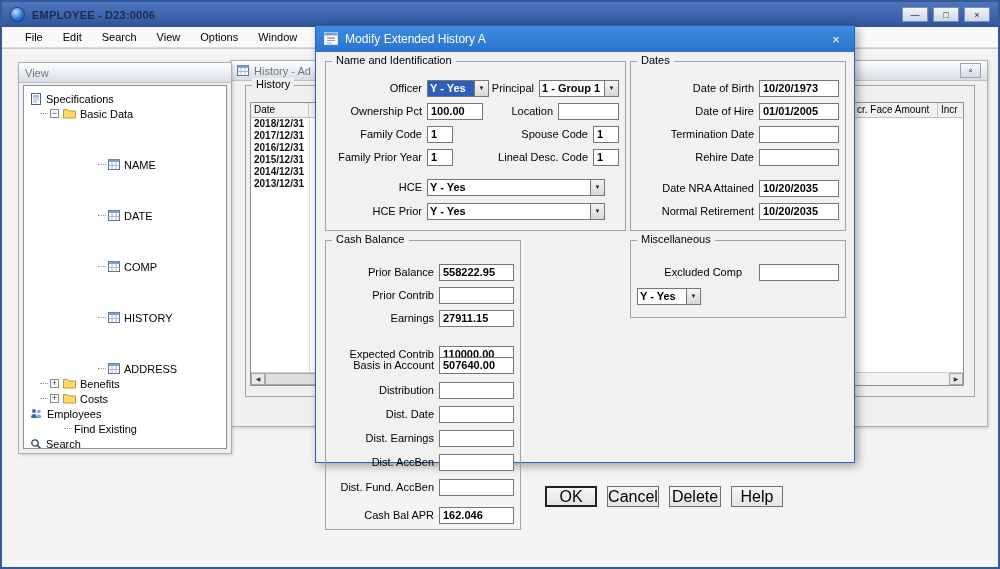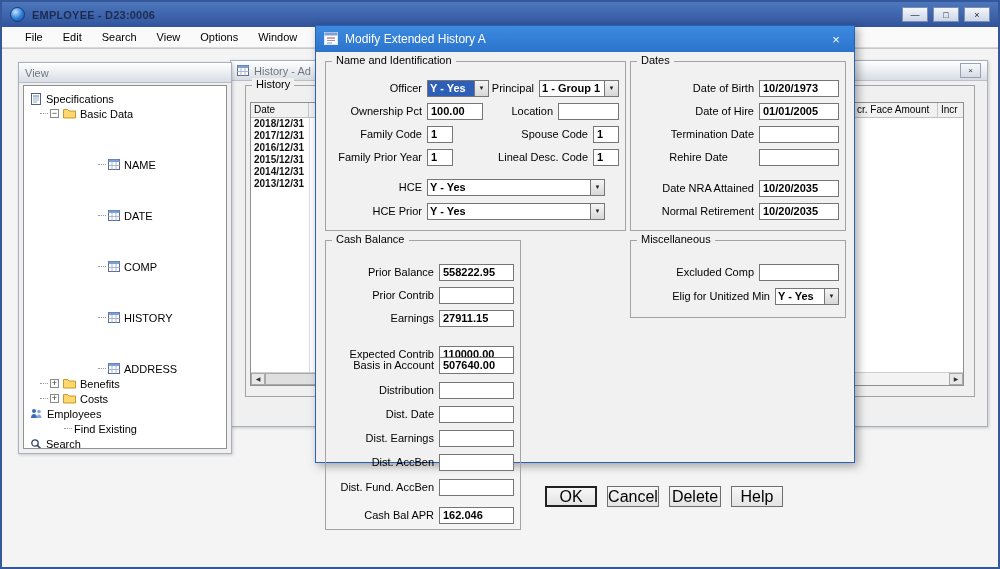--- a/index.html
+++ b/index.html
@@ -381,21 +381,21 @@
         <span class="field fw80">10/20/1973</span>
       </div>
       <div class="frow" style="top:41px;">
         <span class="lbl lflex">Date of Hire</span>
         <span class="field fw80">01/01/2005</span>
       </div>
       <div class="frow" style="top:64px;">
         <span class="lbl lflex">Termination Date</span>
         <span class="field fw80"></span>
       </div>
-      <div class="frow" style="top:87px;gap:26px;">
+      <div class="frow" style="top:87px;">
         <span class="lbl lflex">Rehire Date</span>
         <span class="field fw80"></span>
       </div>
       <div class="frow" style="top:118px;">
         <span class="lbl lflex">Date NRA Attained</span>
         <span class="field fw80">10/20/2035</span>
       </div>
       <div class="frow" style="top:141px;">
         <span class="lbl lflex">Normal Retirement</span>
         <span class="field fw80">10/20/2035</span>
@@ -445,26 +445,25 @@
         <span class="field fw75"></span>
       </div>
       <div class="frow" style="top:266px;">
         <span class="lbl lflex">Cash Bal APR</span>
         <span class="field fw75">162.046</span>
       </div>
     </div>
 
     <div class="groupbox gb-misc">
       <span class="group-label">Miscellaneous</span>
-      <div class="frow" style="top:23px;">
+      <div class="frow" style="top:23px;gap:12px;">
         <span class="lbl lflex">Excluded Comp</span>
         <span class="field fw80"></span>
       </div>
       <div class="frow" style="top:47px;">
-        <span class="lbl lflex">Elig for Unitized Min</span>
         <span class="dd ddw64">
           <span class="dd-val">Y - Yes</span>
           <span class="dd-arrow">▼</span>
         </span>
       </div>
     </div>
 
     <div class="dlg-btn btn-ok">OK</div>
     <div class="dlg-btn btn-cancel">Cancel</div>
     <div class="dlg-btn btn-delete">Delete</div>

